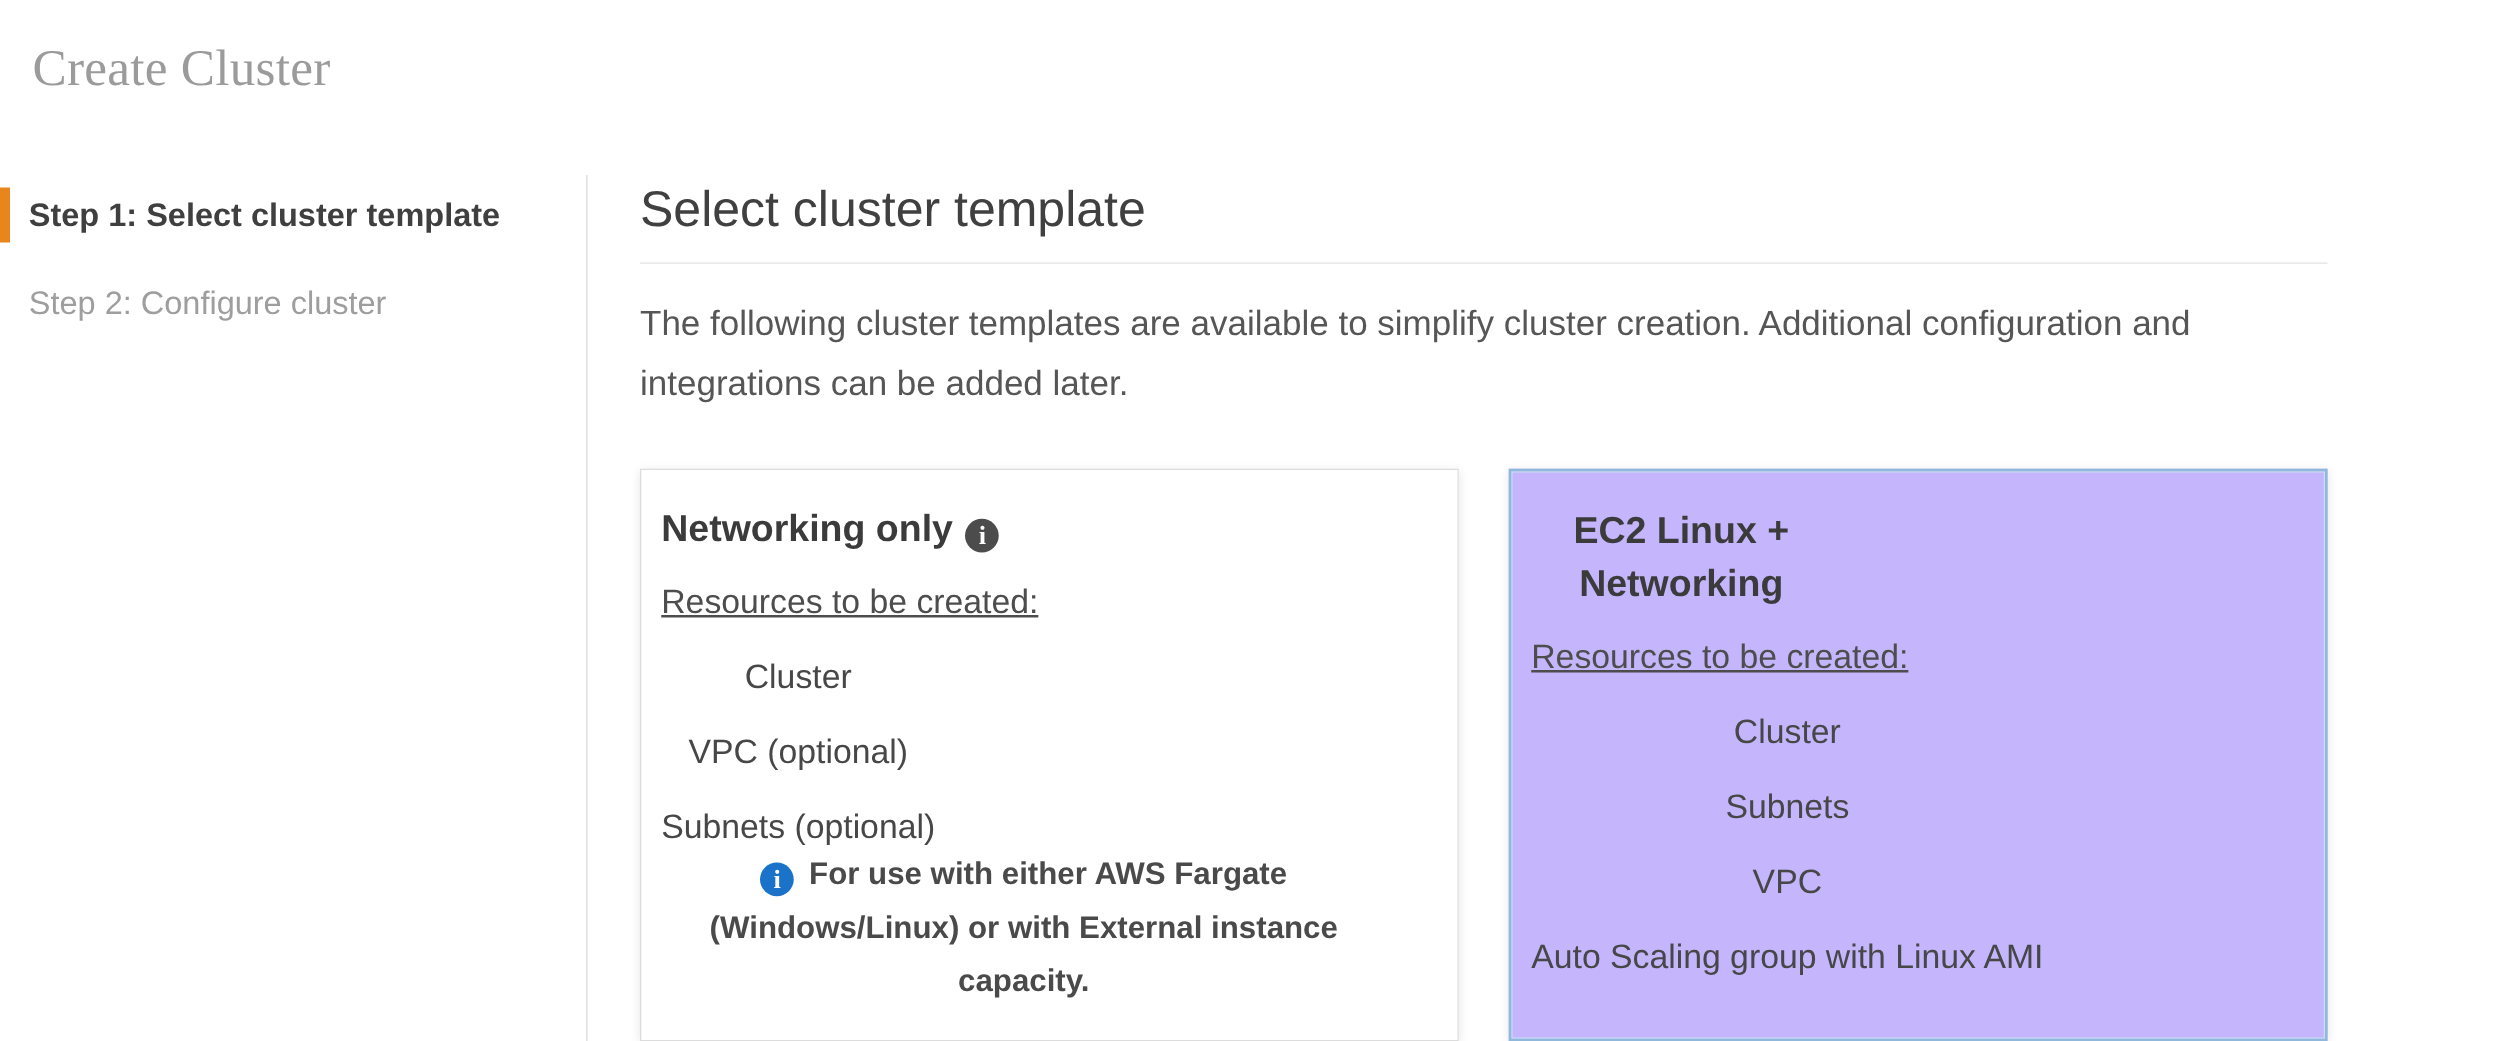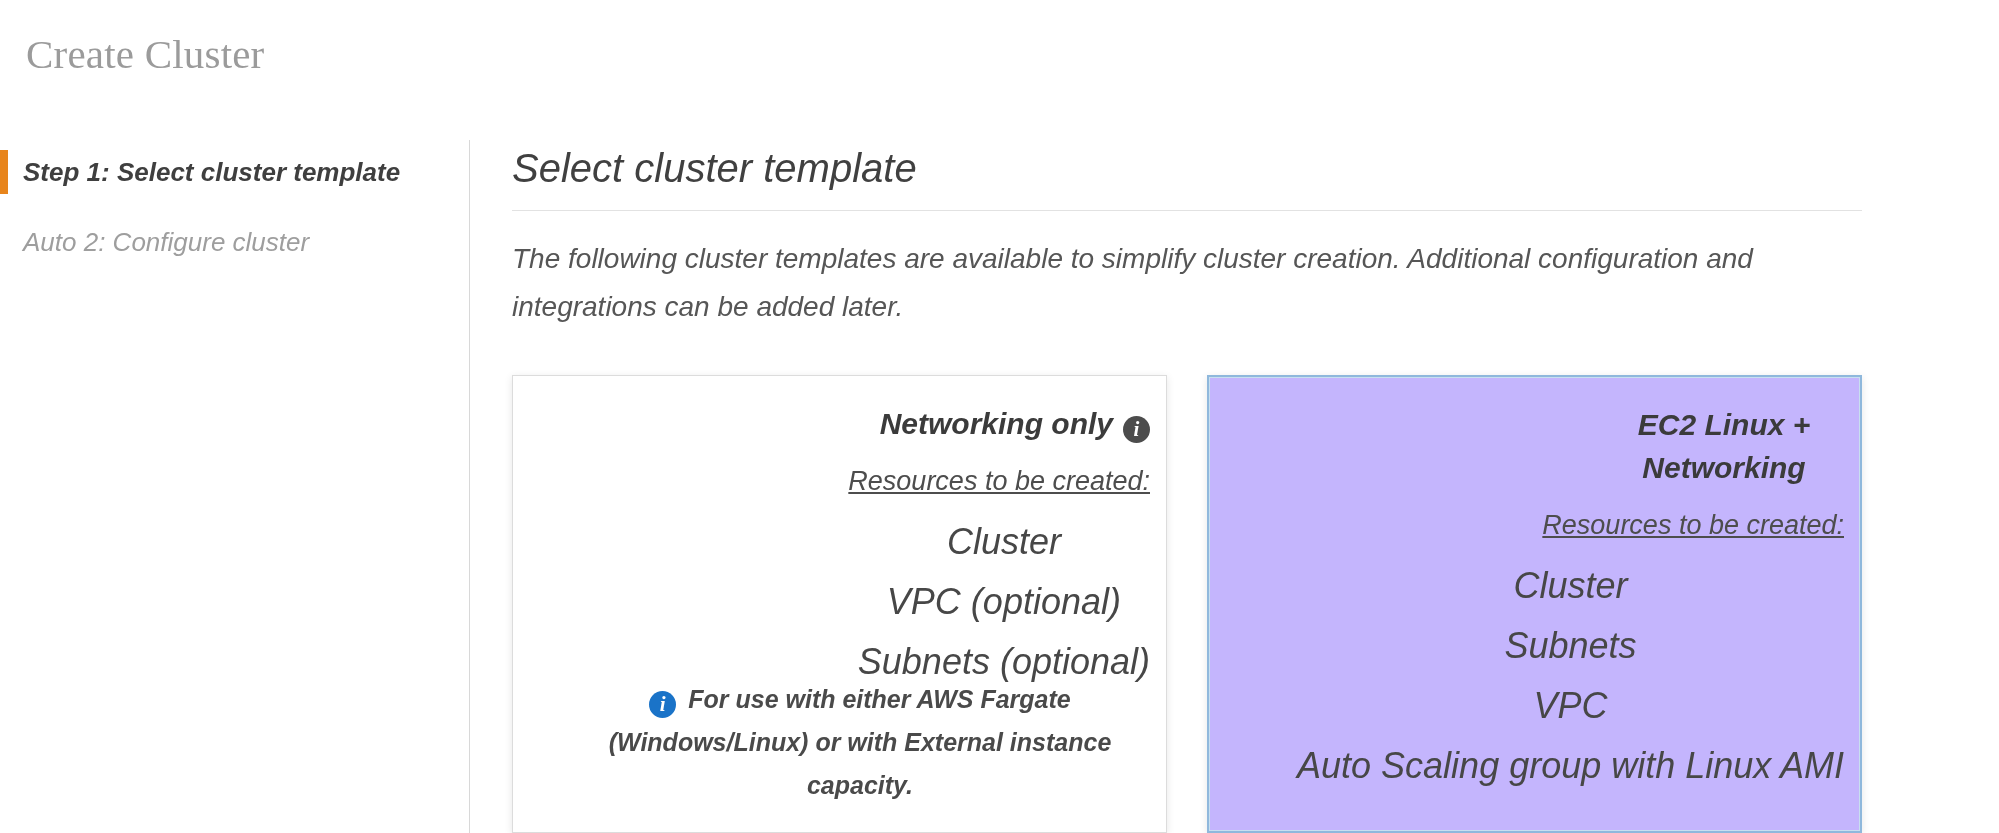--- a/index.html
+++ b/index.html
@@ -17,21 +17,20 @@
     color: #9b9b9b;
     letter-spacing: 0.2px;
     font-family: Liberation Serif, serif;
   }
   .main-row {
     position: absolute;
     left: 0; top: 140px;
     width: 1594px;
     height: 693px;
     display: flex;
-    font-style: italic;
   }
   .sidebar {
     width: 470px;
     flex: 0 0 470px;
     border-right: 1px solid #d8d8d8;
     padding-top: 10px;
   }
   .step {
     display: flex;
     align-items: center;
@@ -81,21 +80,21 @@
   .cards {
     display: flex;
     margin-top: 44px;
     gap: 40px;
   }
   .card {
     width: 655px;
     height: 458px;
     display: flex;
     flex-direction: column;
-    align-items: flex-end;
+    align-items: flex-start;
     text-align: center;
     padding: 26px 16px 28px 16px;
     cursor: pointer;
   }
   .card.plain {
     background: #ffffff;
     border: 1px solid #dcdcdc;
     box-shadow: 0 2px 8px rgba(0,0,0,0.10);
   }
   .card.selected {
@@ -128,21 +127,21 @@
   .resources-label {
     margin-top: 20px;
     font-size: 27px;
     color: #4d4d4d;
     text-decoration: underline;
     line-height: 33px;
   }
   .resource-list { list-style: none; }
   .resource-list li {
     margin-top: 27px;
-    font-size: 36px;
+    font-size: 27px;
     color: #474747;
     line-height: 33px;
   }
   .card-note {
     margin-top: auto;
     font-size: 25px;
     font-weight: 700;
     color: #4a4a4a;
     line-height: 43px;
     max-width: 580px;
@@ -168,21 +167,21 @@
 <h1 class="page-title">Create Cluster</h1>
 
 <div class="main-row">
 
   <div class="sidebar">
     <div class="step active">
       <span class="step-bar"></span>
       <span>Step 1: Select cluster template</span>
     </div>
     <div class="step inactive">
-      <span>Auto 2: Configure cluster</span>
+      <span>Step 2: Configure cluster</span>
     </div>
   </div>
 
   <div class="content">
     <h1>Select cluster template</h1>
     <hr class="heading-rule">
     <p class="description">The following cluster templates are available to simplify cluster creation. Additional configuration and integrations can be added later.</p>
 
     <div class="cards">
 

